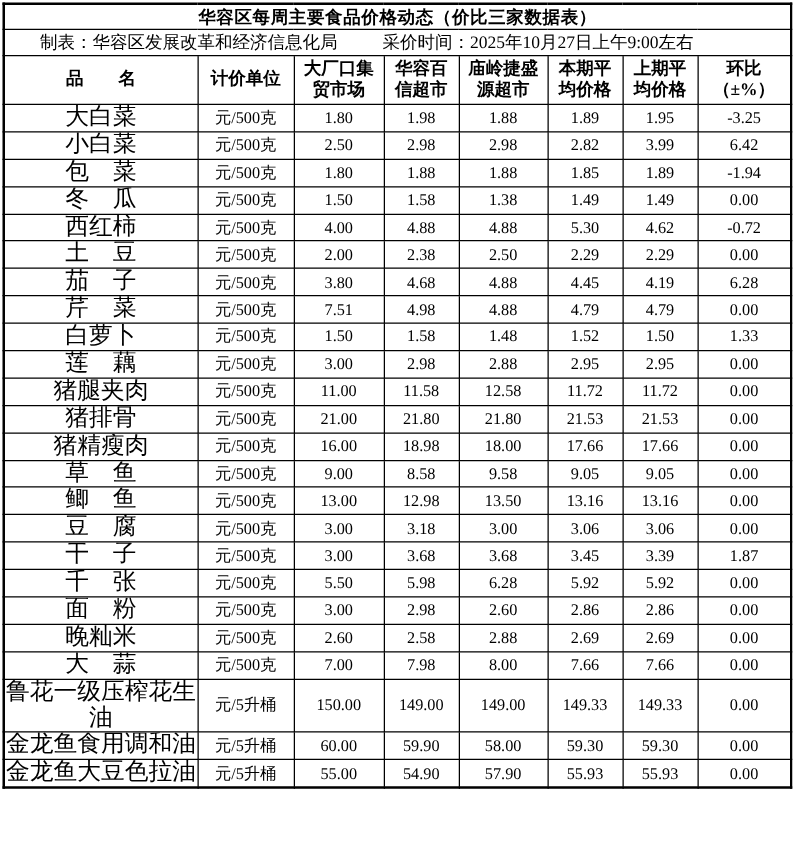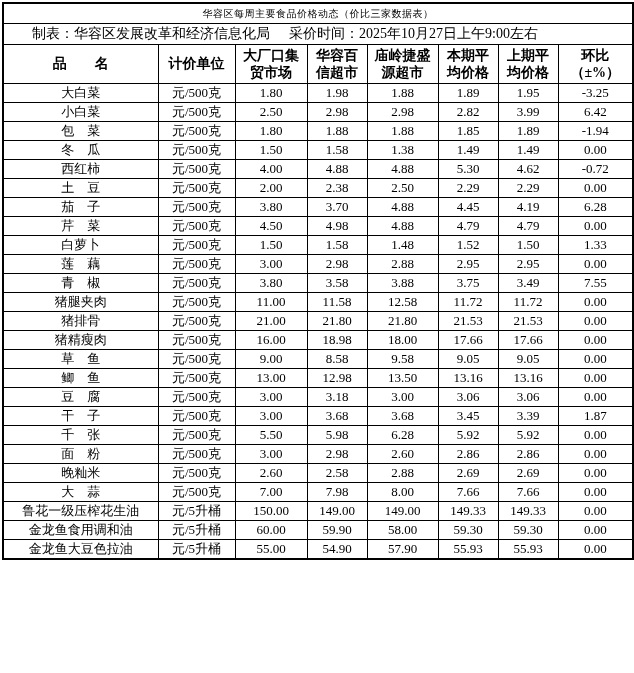--- a/index.html
+++ b/index.html
@@ -29,50 +29,50 @@
     border-width: 2px;
   }
   td, th {
     padding: 0;
     overflow: hidden;
     text-align: center;
     vertical-align: middle;
   }
   .title-cell {
     height: 19px;
-    font-size: 10px;
-    font-weight: normal;
+    font-size: 14px;
+    font-weight: bold;
     letter-spacing: 0.5px;
     margin-left: 48px;
   }
   .info-cell {
     height: 20px;
     font-size: 14px;
     text-align: left;
     padding-left: 28px;
   }
   .info-time {
-    margin-left: 19px;
+    margin-left: 36px;
   }
   th.col-header {
     height: 38px;
     font-size: 14px;
     font-weight: bold;
     white-space: pre-line;
     line-height: 1.25;
   }
   tbody tr.data-row {
     height: 19px;
   }
   tbody td {
     font-size: 13px;
     line-height: 1.1;
   }
   td.product-name-cell {
-    font-size: 13px;
+    font-size: 19px;
     margin-top: 20px;
   }
 </style>
 </head>
 <body>
 
 <div class="sheet">
   <table class="price-table">
     <colgroup>
       <col style="width:155px">
@@ -168,30 +168,30 @@
           <td class="market2-price-cell">2.38</td>
           <td class="market3-price-cell">2.50</td>
           <td class="current-avg-cell">2.29</td>
           <td class="previous-avg-cell">2.29</td>
           <td class="change-pct-cell">0.00</td>
         </tr>
         <tr class="data-row">
           <td class="product-name-cell">茄　子</td>
           <td class="unit-cell">元/500克</td>
           <td class="market1-price-cell">3.80</td>
-          <td class="market2-price-cell">3.70</td>
+          <td class="market2-price-cell">4.68</td>
           <td class="market3-price-cell">4.88</td>
           <td class="current-avg-cell">4.45</td>
           <td class="previous-avg-cell">4.19</td>
           <td class="change-pct-cell">6.28</td>
         </tr>
         <tr class="data-row">
           <td class="product-name-cell">芹　菜</td>
           <td class="unit-cell">元/500克</td>
-          <td class="market1-price-cell">4.50</td>
+          <td class="market1-price-cell">7.51</td>
           <td class="market2-price-cell">4.98</td>
           <td class="market3-price-cell">4.88</td>
           <td class="current-avg-cell">4.79</td>
           <td class="previous-avg-cell">4.79</td>
           <td class="change-pct-cell">0.00</td>
         </tr>
         <tr class="data-row">
           <td class="product-name-cell">白萝卜</td>
           <td class="unit-cell">元/500克</td>
           <td class="market1-price-cell">1.50</td>
@@ -203,30 +203,20 @@
         </tr>
         <tr class="data-row">
           <td class="product-name-cell">莲　藕</td>
           <td class="unit-cell">元/500克</td>
           <td class="market1-price-cell">3.00</td>
           <td class="market2-price-cell">2.98</td>
           <td class="market3-price-cell">2.88</td>
           <td class="current-avg-cell">2.95</td>
           <td class="previous-avg-cell">2.95</td>
           <td class="change-pct-cell">0.00</td>
-        </tr>
-        <tr class="data-row">
-          <td class="product-name-cell">青　椒</td>
-          <td class="unit-cell">元/500克</td>
-          <td class="market1-price-cell">3.80</td>
-          <td class="market2-price-cell">3.58</td>
-          <td class="market3-price-cell">3.88</td>
-          <td class="current-avg-cell">3.75</td>
-          <td class="previous-avg-cell">3.49</td>
-          <td class="change-pct-cell">7.55</td>
         </tr>
         <tr class="data-row">
           <td class="product-name-cell">猪腿夹肉</td>
           <td class="unit-cell">元/500克</td>
           <td class="market1-price-cell">11.00</td>
           <td class="market2-price-cell">11.58</td>
           <td class="market3-price-cell">12.58</td>
           <td class="current-avg-cell">11.72</td>
           <td class="previous-avg-cell">11.72</td>
           <td class="change-pct-cell">0.00</td>

